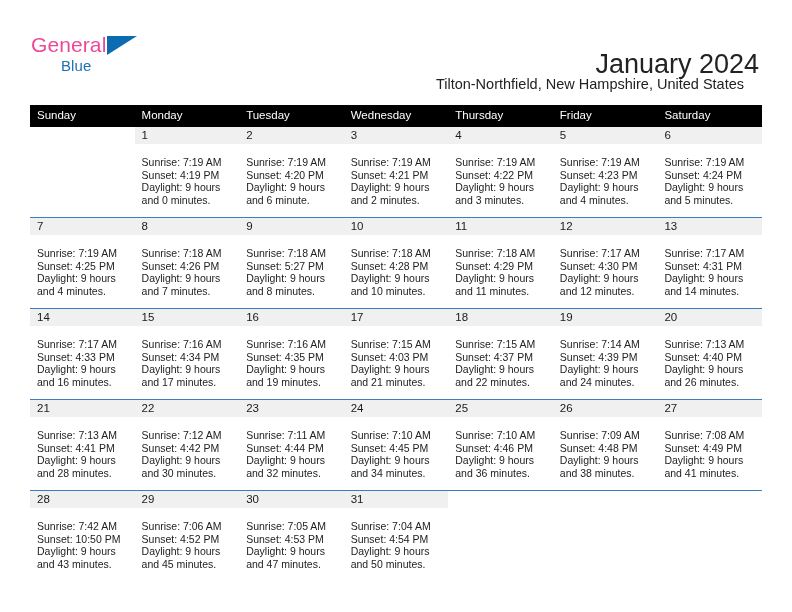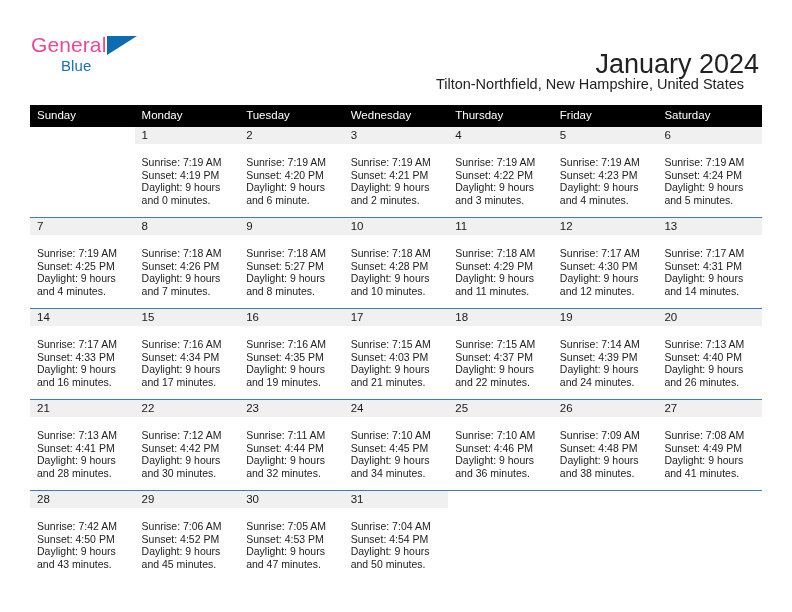--- a/index.html
+++ b/index.html
@@ -509,21 +509,21 @@
             </div>
           </td>
         </tr>
 
         <tr class="week-row">
           <td>
             <div class="cell">
               <div class="daynum-band">28</div>
               <div class="cell-body">
                 <div>Sunrise: 7:42 AM</div>
-                <div>Sunset: 4:50 PM</div>
+                <div>Sunset: 10:50 PM</div>
                 <div>Daylight: 9 hours</div>
                 <div>and 43 minutes.</div>
               </div>
             </div>
           </td>
           <td>
             <div class="cell">
               <div class="daynum-band">29</div>
               <div class="cell-body">
                 <div>Sunrise: 7:06 AM</div>

